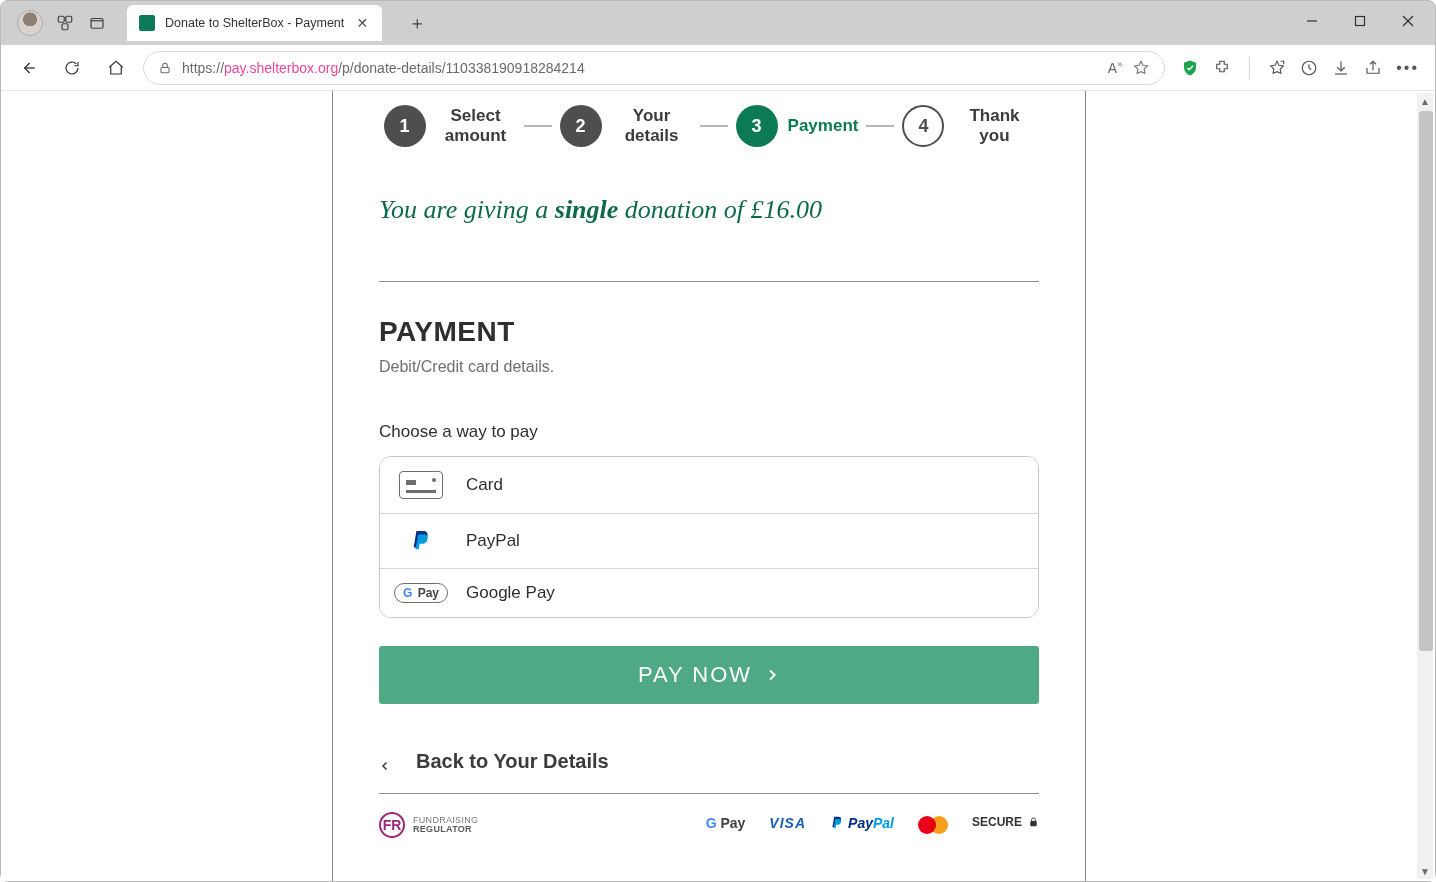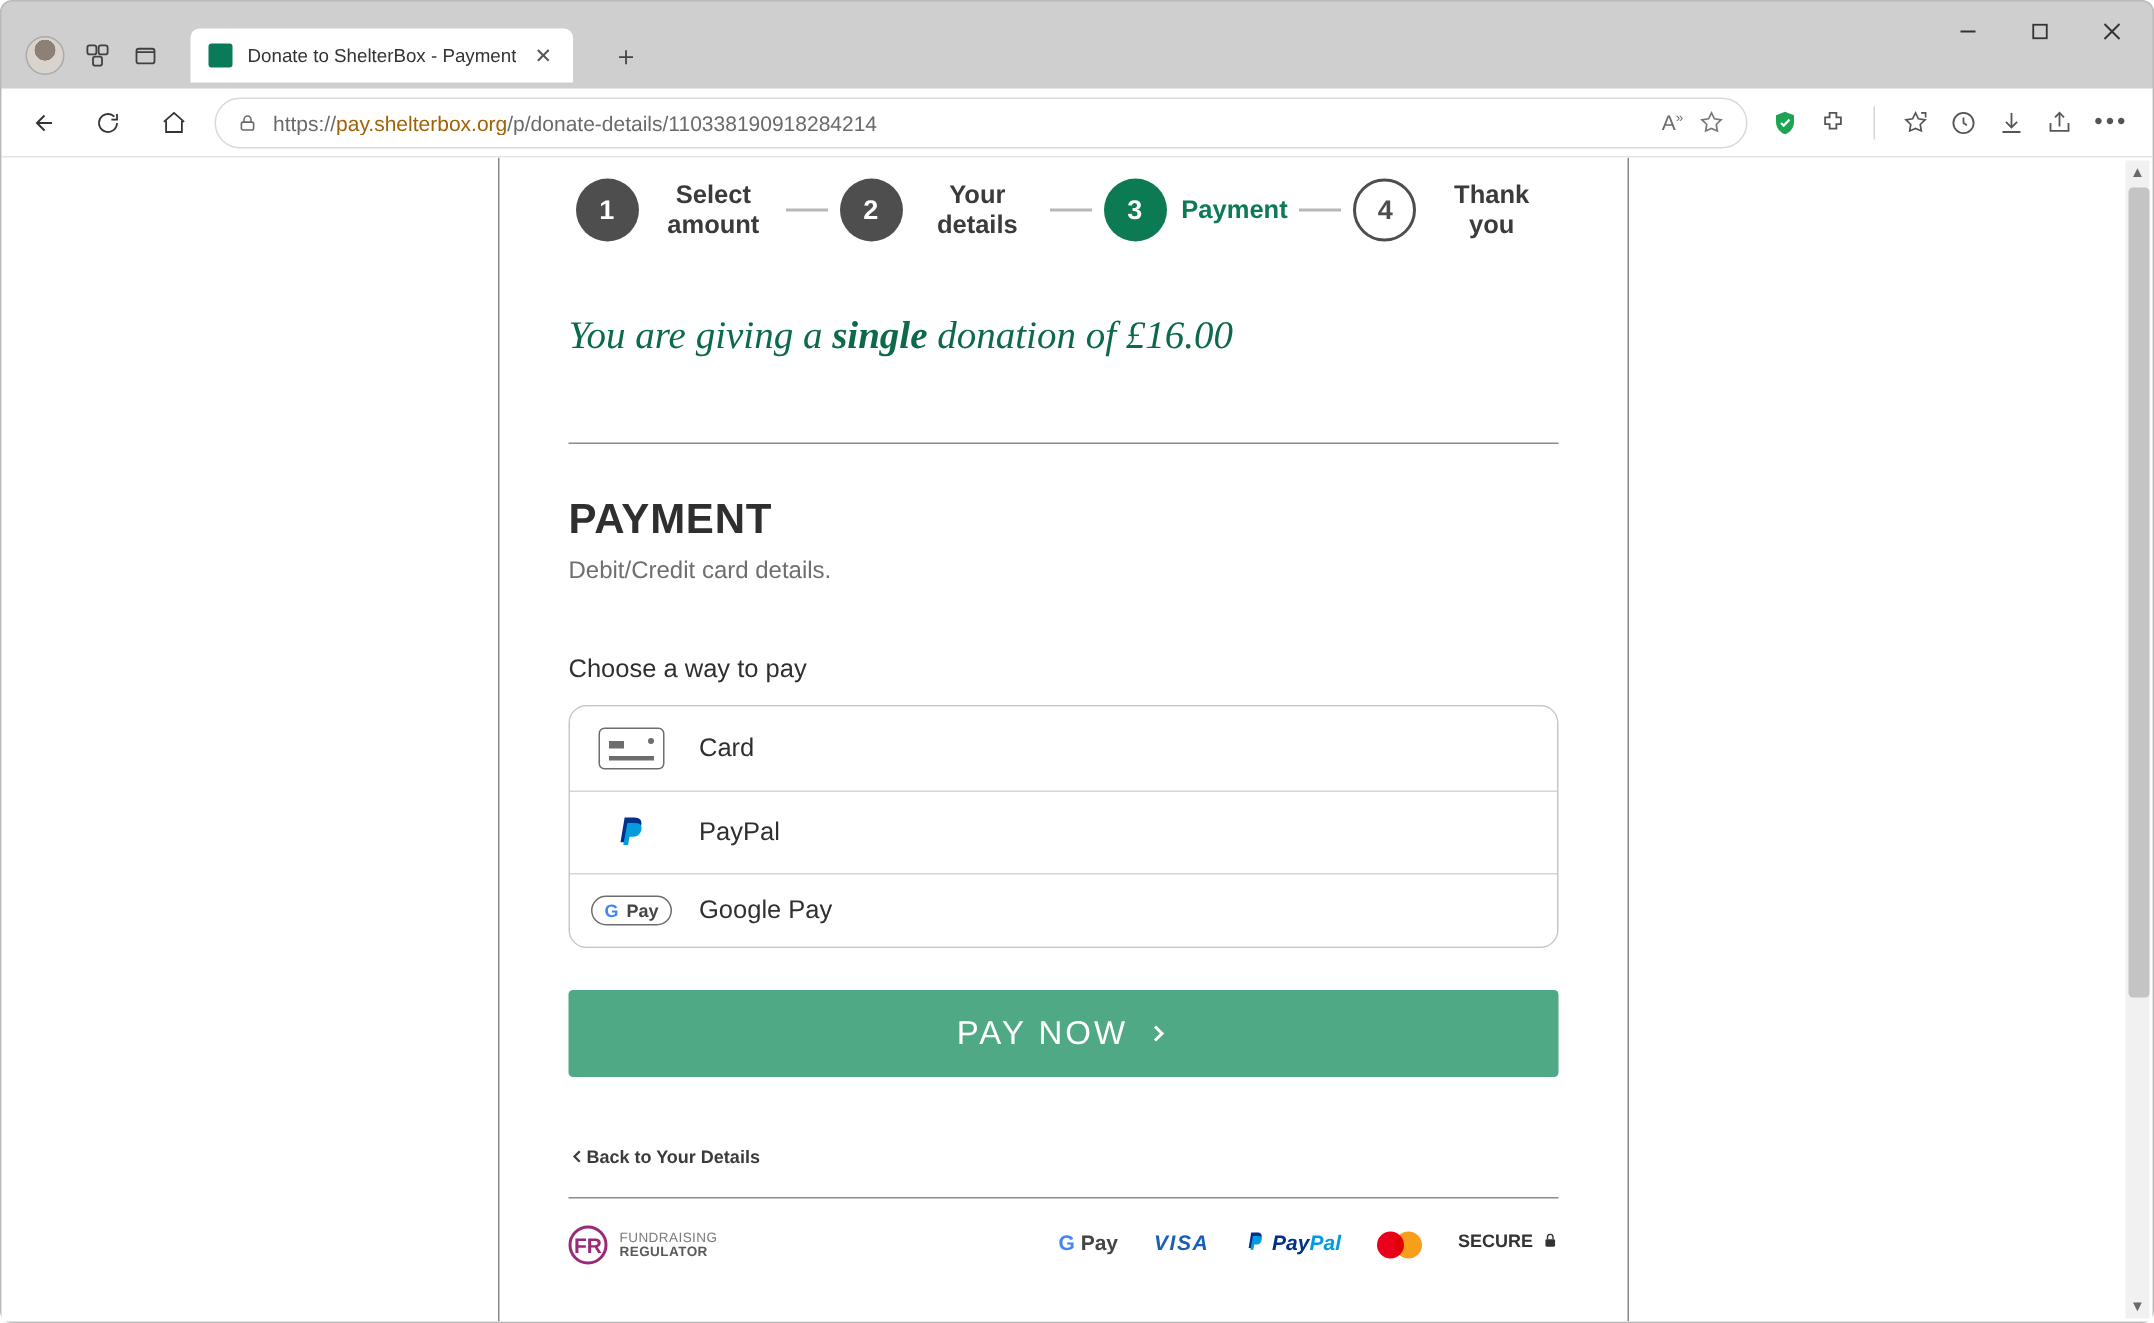--- a/index.html
+++ b/index.html
@@ -1,35 +1,35 @@
 <!DOCTYPE html>
 <html><head>
 <meta charset="utf-8">
 <style>
   * { box-sizing: border-box; margin: 0; padding: 0; }
   html, body { width: 1436px; height: 882px; font-family: "Segoe UI", Arial, sans-serif; overflow: hidden; background:#fff; }
   
   .browser { width:1436px; height:882px; border:1px solid #b9b9b9; border-radius:8px; display:flex; flex-direction:column; background:#cfcfcf; position:relative;}
-  .titlebar { height:58px; display:flex; align-items:flex-end; padding:0 8px; }
+  .titlebar { height:44px; display:flex; align-items:flex-end; padding:0 8px; }
   .titlebar-left { display:flex; align-items:center; gap:12px; height:44px; padding-left:8px;}
   .avatar { width:26px; height:26px; border-radius:50%; background: radial-gradient(circle at 50% 35%, #8d8074 0 35%, #d9d3ce 36% 100%); border:1px solid #aaa; }
   .tb-icon { width:20px; height:20px; display:flex; align-items:center; justify-content:center; color:#404040; }
   .tab { background:#fff; height:36px; border-radius:6px 6px 0 0; display:flex; align-items:center; padding:0 12px; gap:10px; min-width:230px; position:relative; margin-left:8px;}
   .favicon { width:16px; height:16px; background:#0a7a5a; border-radius:2px; }
   .tab-title { font-size:12.5px; color:#333; flex:1; white-space:nowrap; overflow:hidden; text-overflow:ellipsis;}
   .tab-close { width:16px; height:16px; display:flex; align-items:center; justify-content:center; color:#555; font-size:14px;}
   .newtab { width:34px; height:34px; display:flex; align-items:center; justify-content:center; color:#444; font-size:18px; margin-left:6px;}
   .window-controls { position:absolute; right:4px; top:4px; display:flex; gap:2px;}
   .win-btn { width:46px; height:32px; display:flex; align-items:center; justify-content:center; color:#333;}
   .toolbar { height:46px; background:#fff; border-bottom:1px solid #e4e4e4; display:flex; align-items:center; padding:0 10px; gap:10px;}
   .tbtn { width:34px; height:34px; display:flex; align-items:center; justify-content:center; color:#555; border-radius:4px;}
   .addr { flex:1; height:34px; border:1px solid #d9d9d9; border-radius:17px; background:#fff; display:flex; align-items:center; padding:0 14px; gap:10px; color:#6a6a6a; font-size:14px;}
   .addr .lock { color:#6a6a6a; }
   .addr .url { flex:1; white-space:nowrap; overflow:hidden; }
-  .addr .url .host { color:#a16207; }
+  .addr .url .host { color:#ec4899; }
   .right-icons { display:flex; align-items:center; gap:14px; color:#555; padding:0 6px;}
   .shield { color:#1ea352; }
   .divider { width:1px; height:22px; background:#d5d5d5; margin:0 4px;}
   
   .viewport { flex:1; background:#fff; position:relative; overflow:hidden;}
   .scroll-track { position:absolute; right:2px; top:2px; bottom:2px; width:16px; background:#f1f1f1; display:flex; flex-direction:column; align-items:center; justify-content:space-between;}
   .scroll-arrow { width:16px; height:16px; display:flex; align-items:center; justify-content:center; color:#6a6a6a; font-size:10px;}
   .scroll-thumb { position:absolute; right:2px; top:20px; width:14px; height:540px; background:#c4c4c4; border-radius:3px;}
   .page { position:absolute; left:0; right:18px; top:0; bottom:0; display:flex; justify-content:center;}
   .card { width:754px; border-left:1px solid #888; border-right:1px solid #888; background:#fff; padding:0 46px 20px 46px; height:100%; overflow:hidden;}
@@ -54,21 +54,21 @@
   .opt { display:flex; align-items:center; gap:22px; padding:14px 18px; border-top:1px solid #d6d6d6; font-size:17px; color:#2f2f2f; background:#fff; cursor:pointer;}
   .opt:first-child { border-top:none;}
   .opt .icon-slot { width:46px; display:flex; align-items:center; justify-content:center;}
   .card-icon { width:44px; height:28px; border:1.5px solid #6d6d6d; border-radius:4px; position:relative;}
   .card-icon::before { content:""; position:absolute; left:6px; top:8px; width:10px; height:5px; background:#6d6d6d;}
   .card-icon::after { content:""; position:absolute; left:6px; bottom:5px; right:6px; height:3px; background:#6d6d6d;}
   .card-icon .dot { position:absolute; right:6px; top:6px; width:4px; height:4px; background:#6d6d6d; border-radius:50%;}
   .gpay-badge { border:1.5px solid #6d6d6d; border-radius:14px; padding:2px 8px; font-size:12px; font-weight:700; display:flex; align-items:center; gap:2px;}
   .g-b { color:#4285F4;}
   .paynow { margin-top:28px; width:100%; height:58px; background:#4fa985; color:#fff; border:none; font-size:22px; font-weight:400; letter-spacing:2px; display:flex; align-items:center; justify-content:center; gap:12px; cursor:pointer; border-radius:3px;}
-  .backlink { margin-top:46px; display:flex; align-items:flex-end; gap:0; font-weight:700; color:#3b3b3b; font-size:12px; cursor:pointer;}
+  .backlink { margin-top:46px; display:flex; align-items:flex-end; gap:25px; font-weight:700; color:#3b3b3b; font-size:20px; cursor:pointer;}
   .hr2 { border:none; border-top:1.5px solid #8c8c8c; margin-top:20px;}
   .footer-row { display:flex; align-items:center; justify-content:space-between; margin-top:18px;}
   .fr-badge { display:flex; align-items:center; gap:8px;}
   .fr-circle { width:26px; height:26px; border:2px solid #9a2a77; border-radius:50%; display:flex; align-items:center; justify-content:center; color:#9a2a77; font-size:14px; font-weight:800;}
   .fr-text { font-size:9px; line-height:1; color:#7a7a7a; letter-spacing:0.3px;}
   .fr-text .bold2 { font-weight:800; color:#5a5a5a;}
   .paylogos { display:flex; align-items:flex-start; gap:24px; font-size:14px;}
   .visa { color:#1a5fb4; font-weight:800; font-style:italic; letter-spacing:1px;}
   .mc { position:relative; width:30px; height:20px;}
   .mc::before, .mc::after { content:""; position:absolute; width:18px; height:18px; border-radius:50%; top:1px;}

